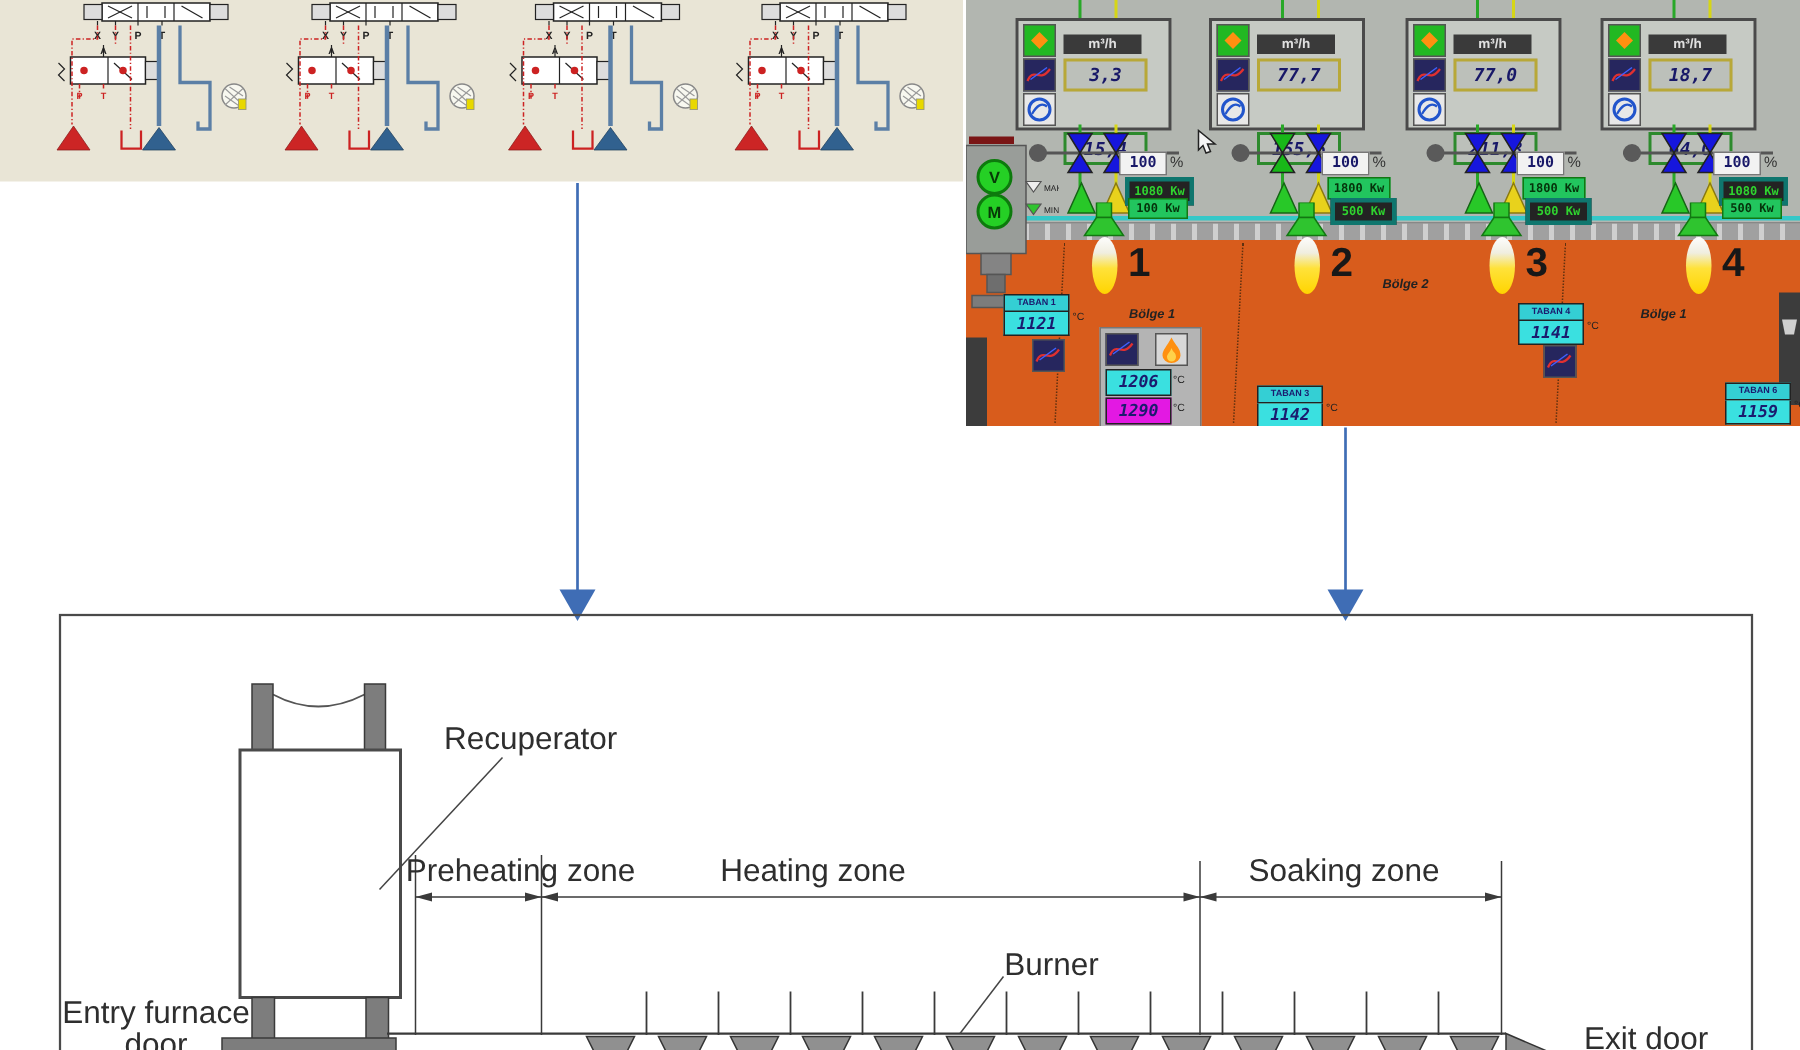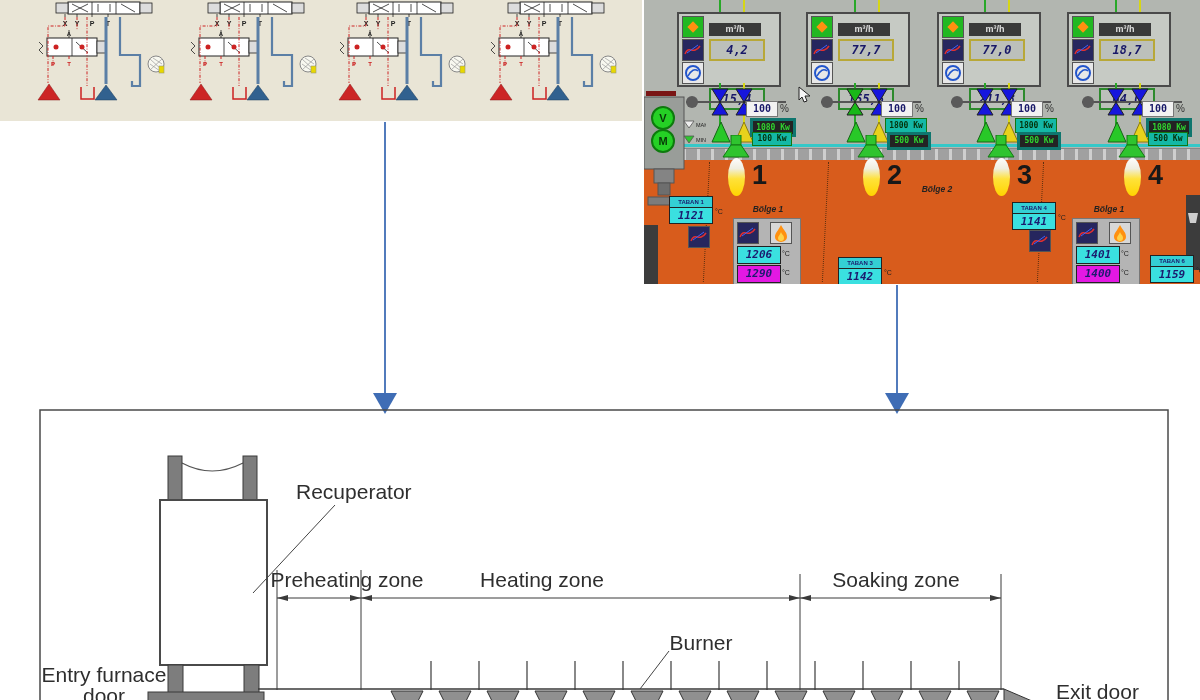--- a/index.html
+++ b/index.html
@@ -21,21 +21,21 @@
           font:italic bold 12px "DejaVu Sans Mono",monospace;color:#181868;text-align:center;line-height:18px;}
   .vb-y{top:25px;border:2px solid #b8a838;}
   .vb-g{top:47px;border:2px solid #2d8a2d;margin-top:27px;}
   .pctbox{position:absolute;top:101px;width:30px;height:14px;background:#f2f2f2;border:1px solid #777;
           font:bold 10px "DejaVu Sans Mono",monospace;color:#181868;text-align:center;line-height:14px;}
   .pctsym{position:absolute;top:103px;font-size:10px;color:#333;}
   .kw{position:absolute;font:bold 8px "DejaVu Sans Mono",monospace;text-align:center;}
   .kwhigh{top:118px;width:40px;height:13px;line-height:13px;}
   .kwlow{top:132px;width:38px;height:12px;line-height:12px;}
   .kwdark{background:#232323;color:#2fd42f;border:3px solid #0f766e;}
-  .kwgreen{background:#14b8a6;color:#05320a;border:1px solid #127712;}
+  .kwgreen{background:#22c55e;color:#05320a;border:1px solid #127712;}
   .flame{position:absolute;top:158px;width:17px;height:38px;border-radius:50%;
          background:linear-gradient(180deg,#fdfdfd 0%,#f0eee0 28%,#ffe23a 55%,#ffd400 100%);}
   .bnum{position:absolute;top:160px;font-size:27px;font-weight:bold;color:#181818;}
   .supply{position:absolute;width:2px;}
   .taban{position:absolute;width:44px;}
   .taban .tlab{height:10px;background:#34cfd4;border:1px solid #222;font:bold 6px "Liberation Sans",sans-serif;
                color:#1b1b6e;text-align:center;line-height:10px;}
   .taban .tval{height:15px;background:#3ae0e0;border:1px solid #222;border-top:none;
                font:italic bold 11px "DejaVu Sans Mono",monospace;color:#1b1b6e;text-align:center;line-height:15px;}
   .degc{position:absolute;font-size:7px;color:#222;}
@@ -162,21 +162,21 @@
           </svg></div>
       <div class="fic icdark" style="top:25px"><svg width="20" height="20">
             <path d="M2,14 C6,4 10,16 17,6" stroke="#e03030" fill="none" stroke-width="1.5"></path>
             <path d="M4,13 L15,5" stroke="#4060ff" fill="none" stroke-width="1"></path>
           </svg></div>
       <div class="fic" style="top:48px;background:#e8e8e8"><svg width="20" height="20">
             <circle cx="10" cy="10" r="7" fill="none" stroke="#2255cc" stroke-width="2"></circle>
             <path d="M5,13 Q10,4 15,8" stroke="#2255cc" fill="none" stroke-width="1.5"></path>
           </svg></div>
       <div class="mcube">m³/h</div>
-      <div class="valbox vb-y">4,2</div>
+      <div class="valbox vb-y">3,3</div>
       <div class="valbox vb-g">15,4</div>
     </div>
     <div class="supply" style="left:75px;top:0;height:12px;background:#28a828"></div>
     <div class="supply" style="left:99px;top:0;height:12px;background:#d6d616"></div>
     <div class="supply" style="left:75px;top:83px;height:59px;background:#28a828"></div>
     <div class="supply" style="left:99px;top:83px;height:54px;background:#d6d616"></div>
     <svg style="position:absolute;left:42px;top:88px" width="110" height="60">
       <line x1="0" y1="14" x2="100" y2="14" stroke="#555" stroke-width="2"></line>
       <circle cx="6" cy="14" r="6" fill="#5a5a5a"></circle>
       <g>
@@ -366,34 +366,20 @@
             <path d="M2,14 C6,4 10,16 17,6" stroke="#e03030" fill="none" stroke-width="1.5"></path>
             <path d="M4,13 L15,5" stroke="#4060ff" fill="none" stroke-width="1"></path>
           </svg></div>
       <div class="zic" style="left:36px;background:#d8d8d8"><svg width="20" height="20">
             <path d="M10,2 C7,8 4,10 4,14 a6,5 0 0 0 12,0 C16,9 13,8 10,2" fill="#ff9010"></path>
             <path d="M10,9 C9,12 7,13 7,15 a3,3 0 0 0 6,0 C13,12 11,12 10,9" fill="#ffd24a"></path>
           </svg></div>
       <div class="zval zcyan">1206</div>
       <span class="degc" style="left:48px;top:31px">°C</span>
       <div class="zval zmag">1290</div>
-      <span class="degc" style="left:48px;top:50px">°C</span>
-    </div>
-    <div class="zpanel" style="left:428px">
-      <div class="zic icdark" style="left:3px"><svg width="20" height="20">
-            <path d="M2,14 C6,4 10,16 17,6" stroke="#e03030" fill="none" stroke-width="1.5"></path>
-            <path d="M4,13 L15,5" stroke="#4060ff" fill="none" stroke-width="1"></path>
-          </svg></div>
-      <div class="zic" style="left:36px;background:#d8d8d8"><svg width="20" height="20">
-            <path d="M10,2 C7,8 4,10 4,14 a6,5 0 0 0 12,0 C16,9 13,8 10,2" fill="#ff9010"></path>
-            <path d="M10,9 C9,12 7,13 7,15 a3,3 0 0 0 6,0 C13,12 11,12 10,9" fill="#ffd24a"></path>
-          </svg></div>
-      <div class="zval zcyan">1401</div>
-      <span class="degc" style="left:48px;top:31px">°C</span>
-      <div class="zval zmag">1400</div>
       <span class="degc" style="left:48px;top:50px">°C</span>
     </div>
   </div>
 
   <svg id="overlay" width="1200" height="700">
 
     <g>
       <line x1="385" y1="122" x2="385" y2="394" stroke="#3f6db5" stroke-width="1.8"></line>
       <polygon points="373,393 397,393 385,414" fill="#3f6db5"></polygon>
     </g>

